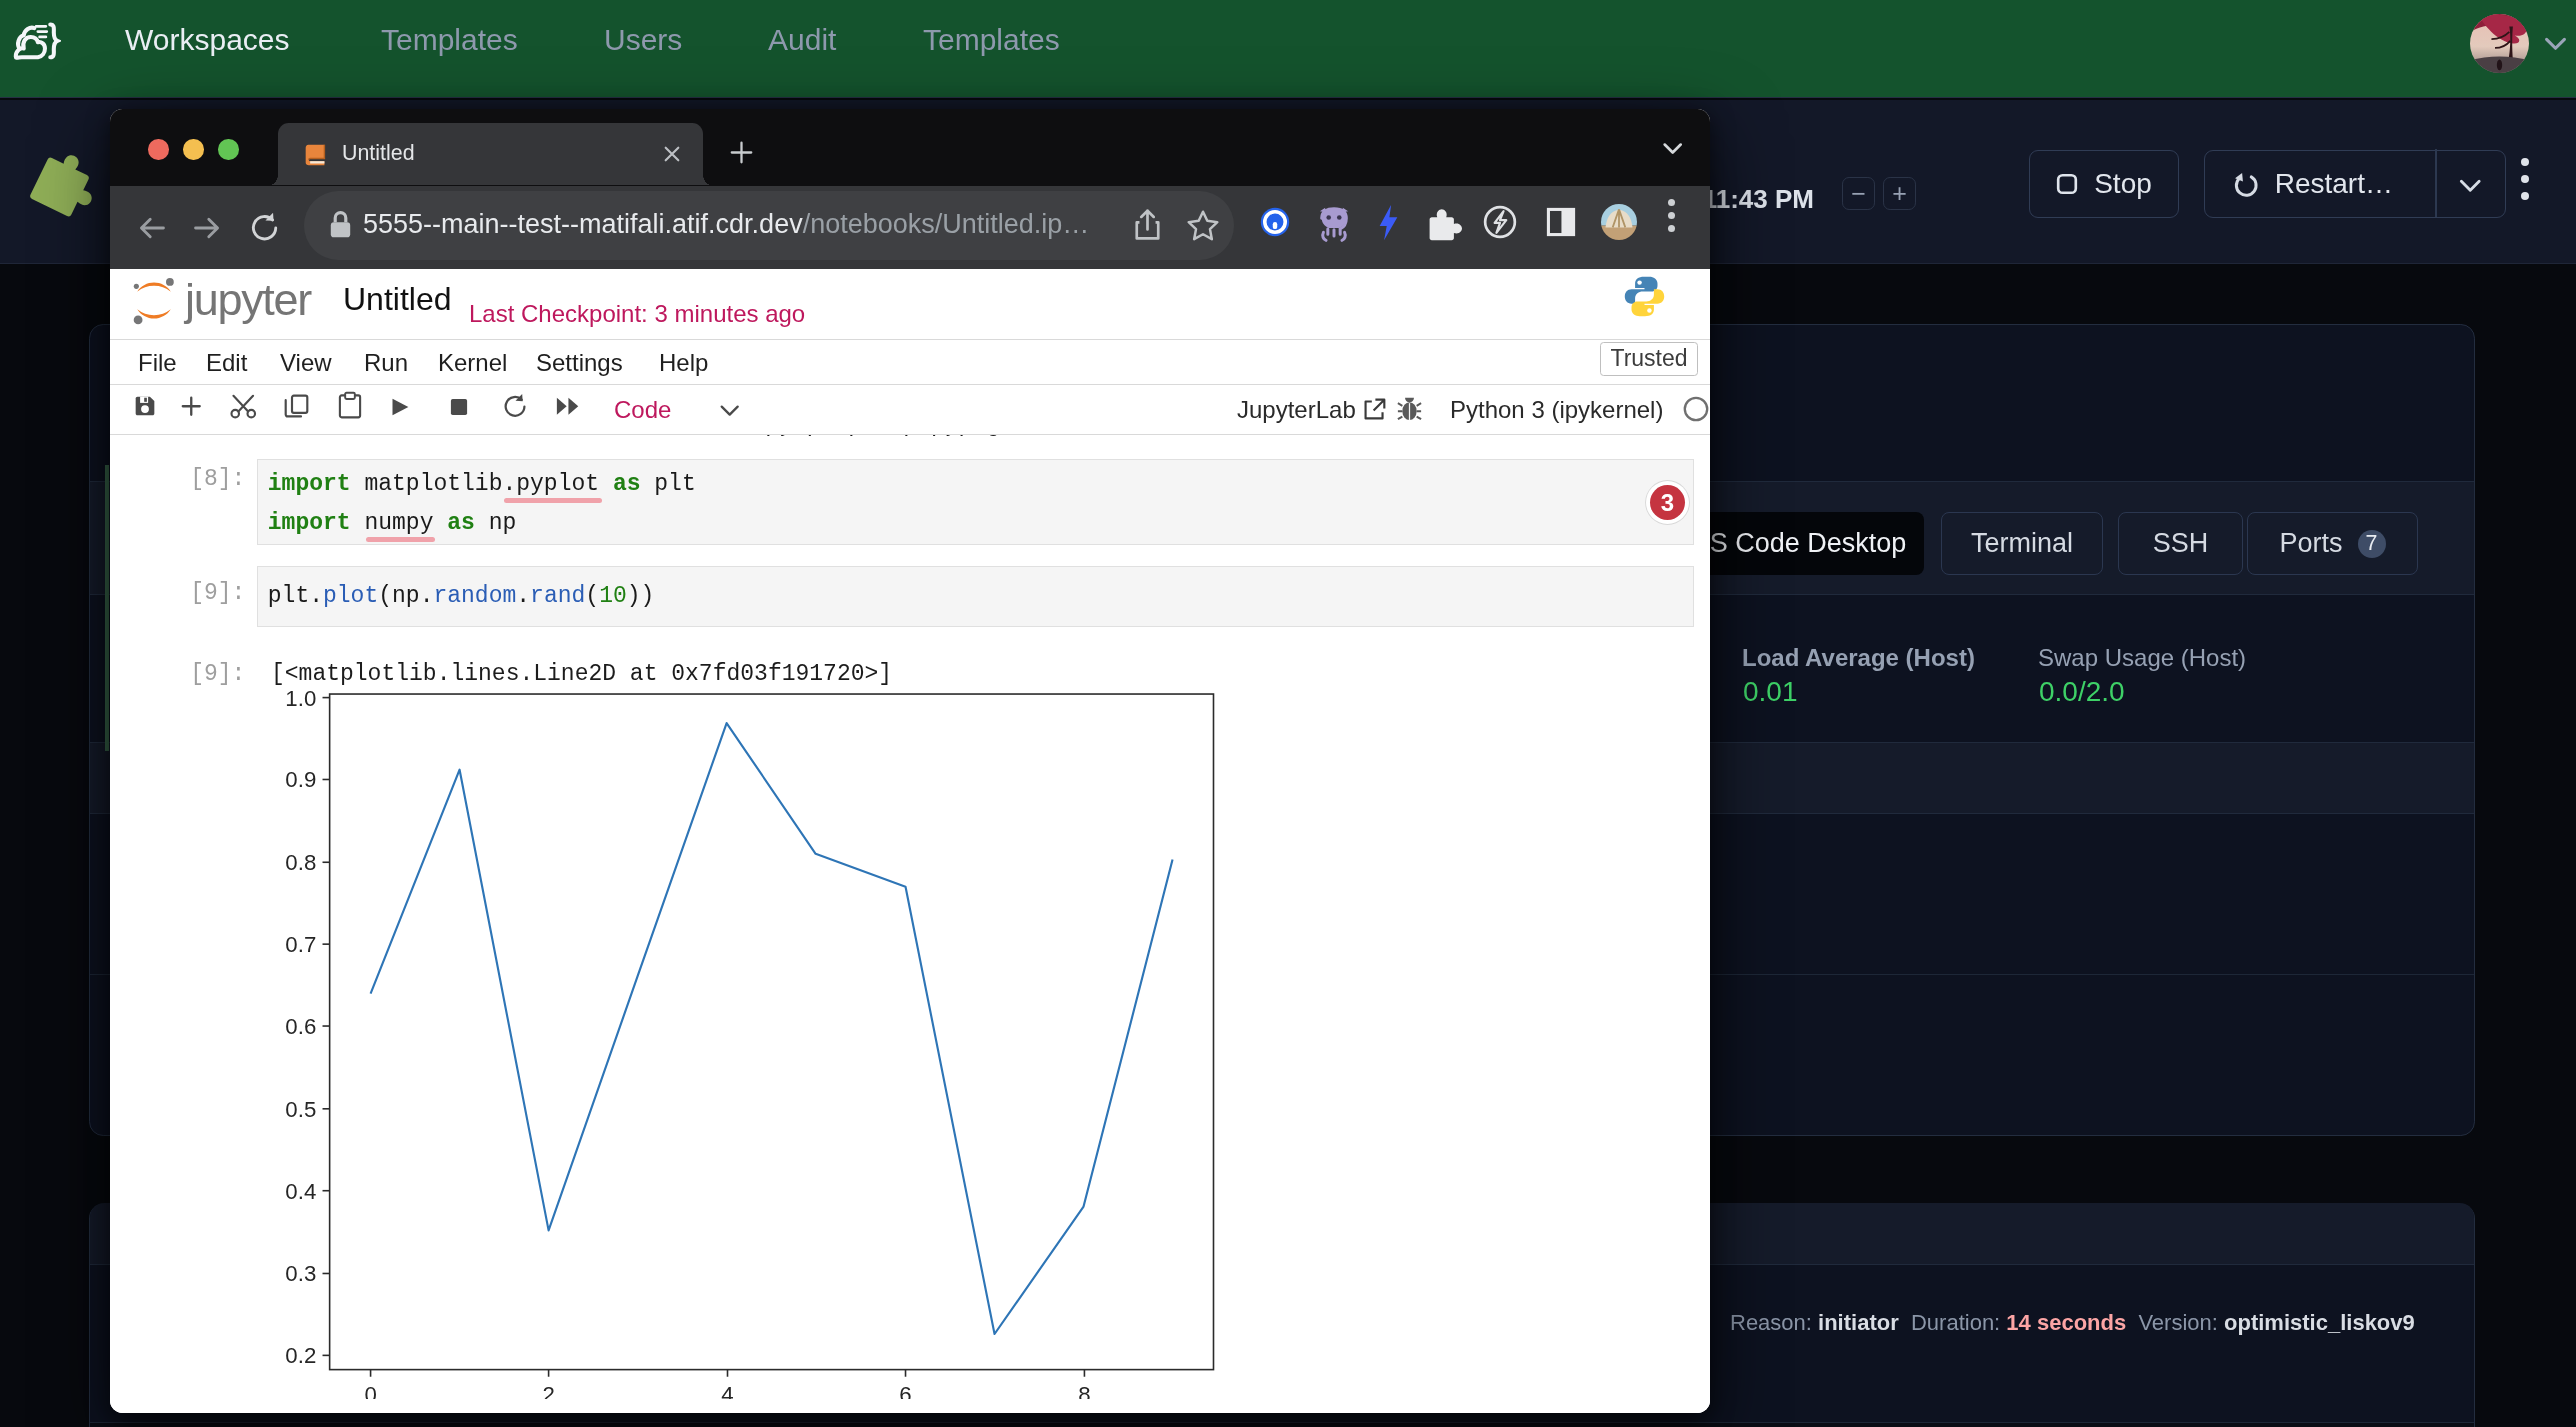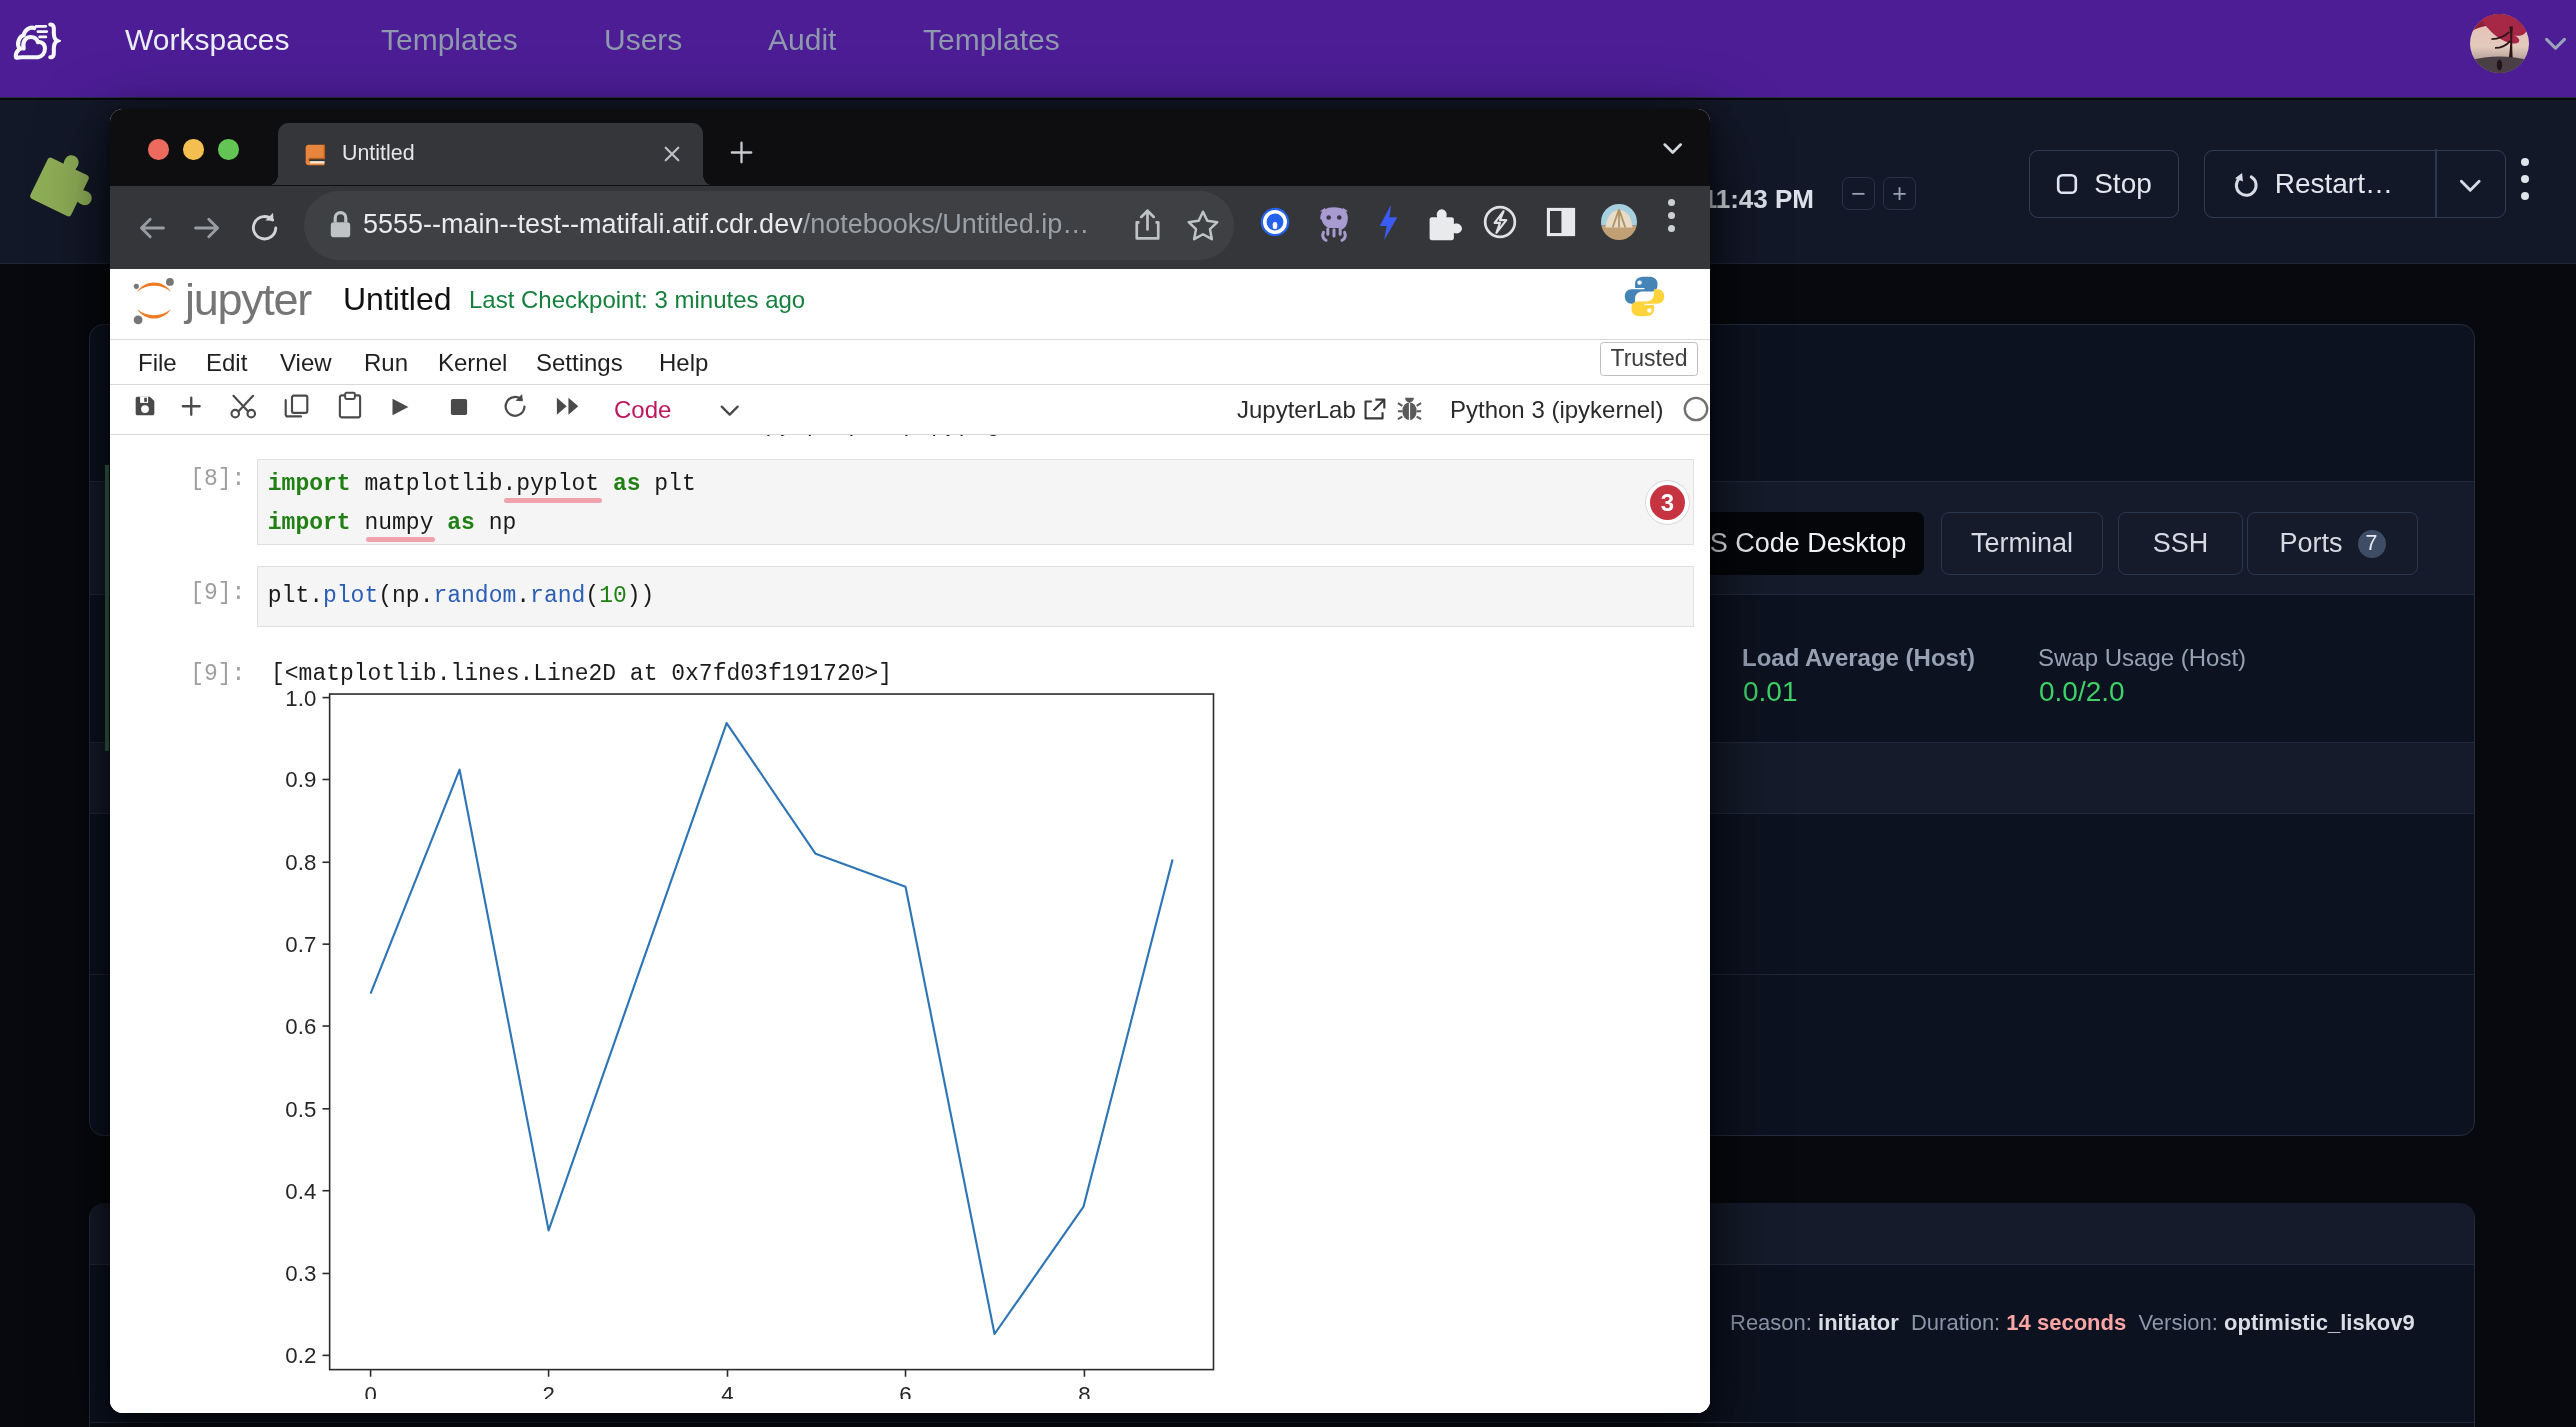--- a/index.html
+++ b/index.html
@@ -1,21 +1,21 @@
 <!DOCTYPE html>
 <html style="font-size:14.2px"><head>
 <meta charset="utf-8">
 <style>
   * { margin:0; padding:0; box-sizing:border-box; }
   html,body { width:2576px; height:1428px; overflow:hidden; }
   body { font-family:"Liberation Sans", sans-serif; background:#07090e; position:relative; }
   .abs { position:absolute; }
 
   
-  #nav { left:0; top:0; width:2576px; height:98px; background:#4c1d95; border-bottom:1.8px solid #262f44; }
+  #nav { left:0; top:0; width:2576px; height:98px; background:#14532d; border-bottom:1.8px solid #262f44; }
   #nav .item { position:absolute; top:0; height:80px; line-height:80px; font-size:30px; color:#8e99ad; }
   #nav .item.active { color:#eaeef4; font-weight:500; }
   #avatar1 { left:2470px; top:14.2px; width:59px; height:59px; border-radius:50%; overflow:hidden; }
   #nav-chev { left:2542px; top:34px; }
 
   
   #pagehead { left:0; top:100px; width:2576px; height:164px; background:#131828; border-bottom:1.8px solid #1f2638; }
   .hbtn { position:absolute; border:1.8px solid #303c55; border-radius:9px; color:#e2e6ed; font-size:28px; font-weight:500; display:flex; align-items:center; justify-content:center; }
   .sqbtn { position:absolute; width:33px; height:33px; border:1.8px solid #2a3347; border-radius:7.1px; color:#97a1b3; font-size:25px; display:flex; align-items:center; justify-content:center; }
 
@@ -237,21 +237,21 @@
   <div id="jupyter" class="abs">
     <svg class="abs" style="left:18.7px; top:4.5px;" width="50" height="53" viewBox="0 0 56 60">
       <path d="M9 40 A22.5 22.5 0 0 0 47 40 A30.5 30.5 0 0 1 9 40 Z" fill="#ef7c25"></path>
       <path d="M47 20 A22.5 22.5 0 0 0 9 20 A30.5 30.5 0 0 1 47 20 Z" fill="#ef7c25"></path>
       <circle cx="46" cy="9" r="4.4" fill="#767677"></circle>
       <circle cx="8" cy="14" r="2.9" fill="#767677"></circle>
       <circle cx="10" cy="52" r="5" fill="#767677"></circle>
     </svg>
     <span class="abs" style="left:75px; top:5.3px; font-size:45px; color:#757575; letter-spacing:-1.3px;">jupyter</span>
     <span class="abs" style="left:233px; top:11.6px; font-size:32px; color:#111;">Untitled</span>
-    <span class="abs" style="left:359px; top:17px; font-size:24px; color:#15803d;">Last Checkpoint: 3 minutes ago</span>
+    <span class="abs" style="left:359px; top:31px; font-size:24px; color:#be185d;">Last Checkpoint: 3 minutes ago</span>
     <svg class="abs" style="left:1513px; top:6.2px;" width="43" height="43" viewBox="0 0 48 48">
       <path d="M23.5 2 C17 2 13.5 4.8 13.5 9.5 V14.5 H24 V16 H9.5 C4.8 16 2 19.5 2 24 C2 28.5 4.8 32 9.5 32 H13.5 V26 C13.5 21.5 17.5 18.5 22 18.5 H32 C35.8 18.5 38.5 15.5 38.5 12 V9.5 C38.5 4.8 34 2 29.5 2 Z" fill="#4584b6"></path>
       <path d="M24.5 46 C31 46 34.5 43.2 34.5 38.5 V33.5 H24 V32 H38.5 C43.2 32 46 28.5 46 24 C46 19.5 43.2 16 38.5 16 H34.5 V22 C34.5 26.5 30.5 29.5 26 29.5 H16 C12.2 29.5 9.5 32.5 9.5 36 V38.5 C9.5 43.2 14 46 18.5 46 Z" fill="#ffd43b"></path>
       <circle cx="18.5" cy="8.5" r="2.5" fill="#fff"></circle>
       <circle cx="29.5" cy="39.5" r="2.5" fill="#fff"></circle>
     </svg>
 
     <div id="jmenu">
       <span style="left:28px;">File</span>
       <span style="left:96px;">Edit</span>

